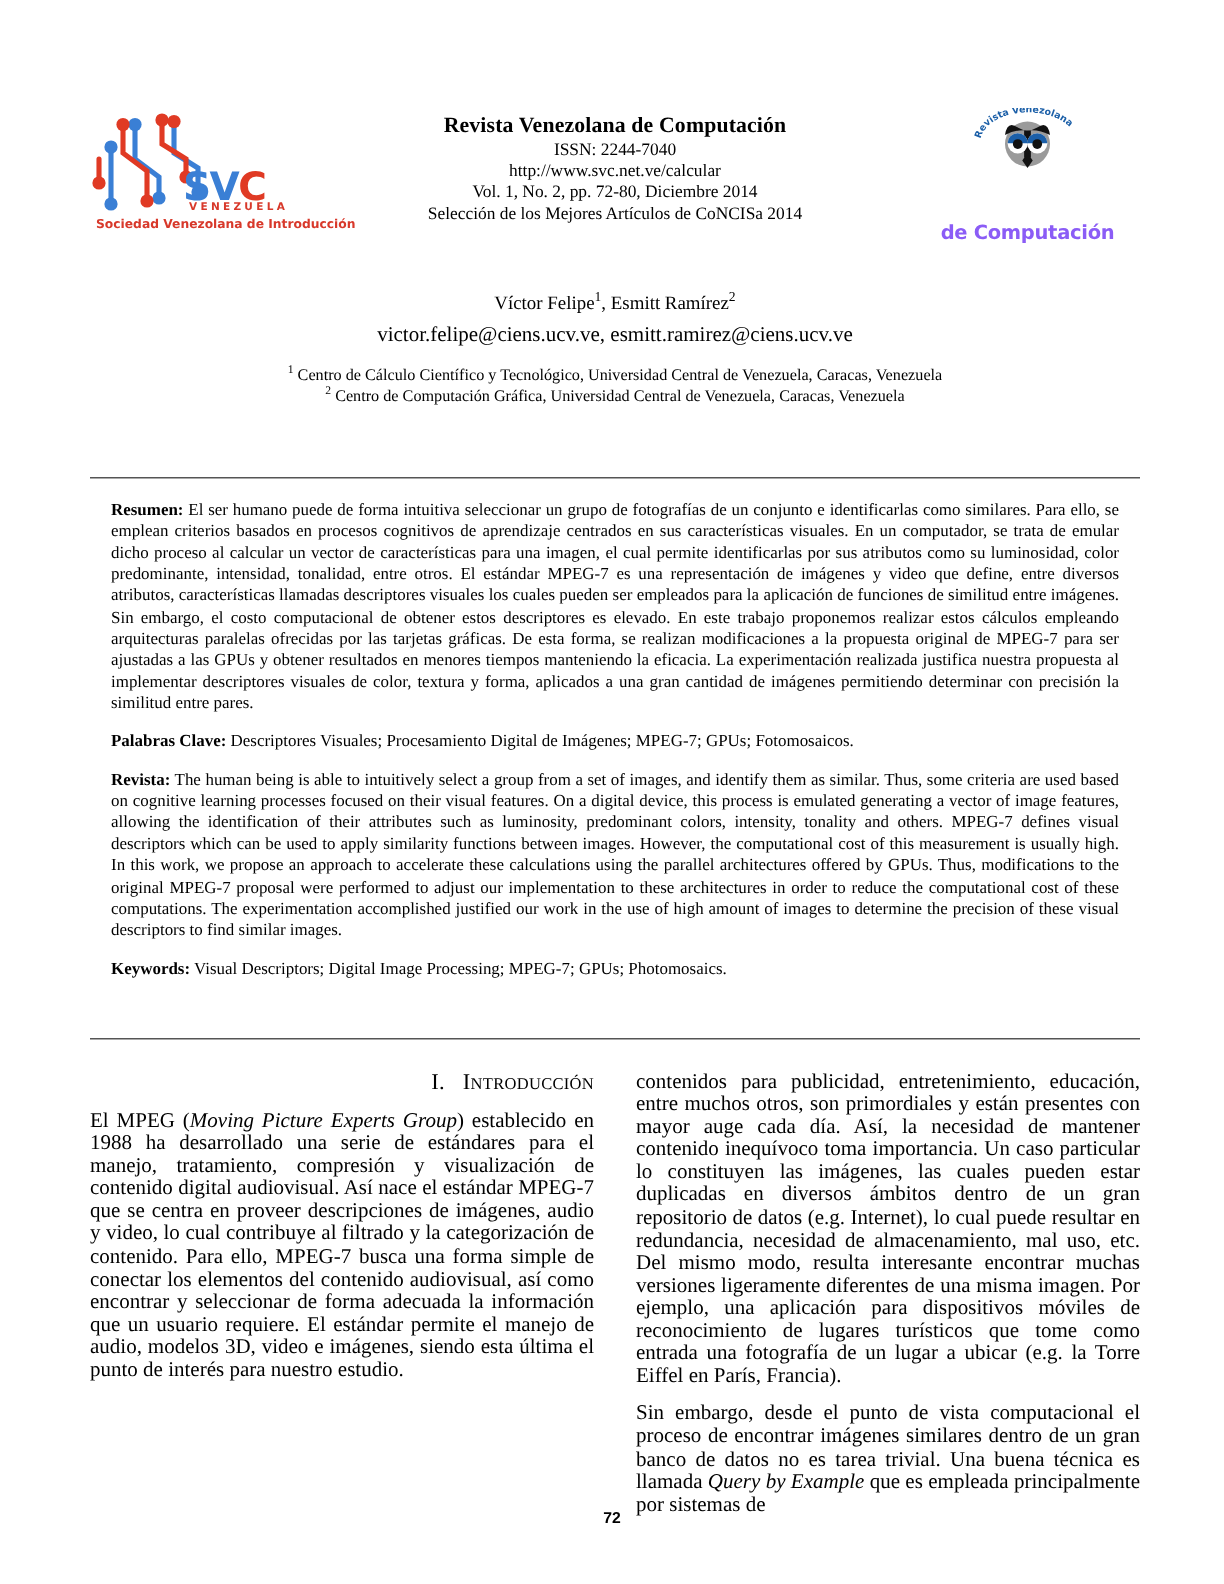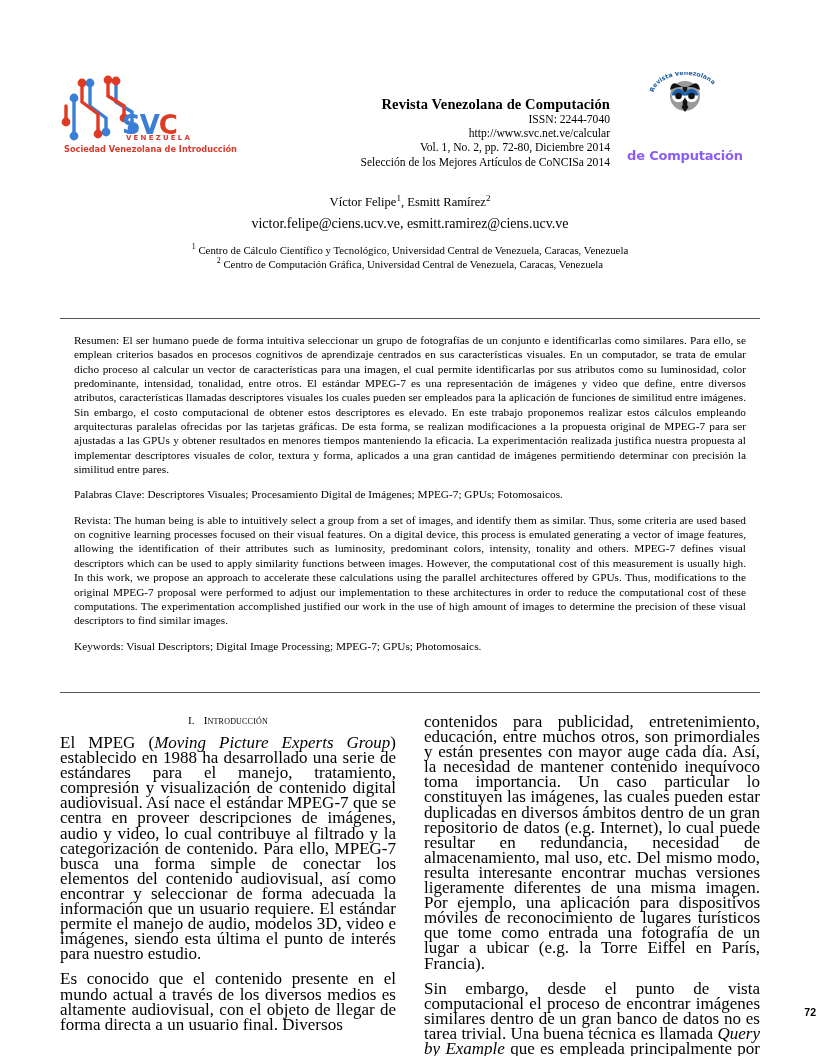--- a/index.html
+++ b/index.html
@@ -43,23 +43,22 @@
     flex: 0 0 150px;
   }
   .logo-right {
     width: 150px;
     height: 92px;
     position: relative;
     flex: 0 0 150px;
   }
   .journal-info {
     flex: 1 1 auto;
-    text-align: right;
+    text-align: center;
     padding-top: 4px;
-    margin-top: 20px;
   }
   .journal-title {
     font-weight: bold;
     font-size: 14.5px;
     line-height: 17px;
     letter-spacing: 0.1px;
   }
   .journal-line {
     font-size: 11.6px;
     line-height: 14.2px;
@@ -160,62 +159,62 @@
     width: 672px;
   }
   .abs-para {
     font-size: 11.3px;
     line-height: 14.35px;
     text-align: justify;
     margin: 0 0 0 0;
     text-indent: 0;
   }
   .abs-gap { height: 11px; }
-  .lead { font-weight: normal; }
+  .lead { font-weight: bold; }
 
   
   .body-cols {
     position: absolute;
     left: 60px;
     top: 714px;
     width: 700px;
     height: 270px;
     display: flex;
     flex-direction: row;
     justify-content: space-between;
   }
   .col {
     width: 336px;
     flex: 0 0 336px;
   }
   .section-head {
-    text-align: center;
-    font-size: 11px;
+    text-align: right;
+    font-size: 15px;
     font-variant: small-caps;
     margin: 0 0 9px 0;
     letter-spacing: 0.2px;
   }
   .section-head .numeral { font-variant: normal; }
   .body-para {
-    font-size: 17px;
+    font-size: 14px;
     line-height: 15.1px;
     text-align: justify;
     margin: 0 0 10px 0;
     hyphens: none;
   }
   .body-para:last-child { margin-bottom: 0; }
   i, em { font-style: italic; }
 
   
   .page-number {
     position: absolute;
     left: 0;
     top: 1006px;
     width: 816px;
-    text-align: right;
+    text-align: center;
     font-size: 10.5px;
     font-weight: bold;
     font-family: "Liberation Sans", sans-serif;
   }
 </style>
 </head>
 <body>
 
 <div class="page">
 
@@ -339,21 +338,20 @@
   </div>
 
   <div class="body-cols">
 
     <div class="col">
       <div class="section-head">
         <span class="numeral">I.</span>
         &nbsp;&nbsp;<span>Introducción</span>
       </div>
       <p class="body-para">El MPEG (<i>Moving Picture Experts Group</i>) establecido en 1988 ha desarrollado una serie de estándares para el manejo, tratamiento, compresión y visualización de contenido digital audiovisual. Así nace el estándar MPEG-7 que se centra en proveer descripciones de imágenes, audio y video, lo cual contribuye al filtrado y la categorización de contenido. Para ello, MPEG-7 busca una forma simple de conectar los elementos del contenido audiovisual, así como encontrar y seleccionar de forma adecuada la información que un usuario requiere. El estándar permite el manejo de audio, modelos 3D, video e imágenes, siendo esta última el punto de interés para nuestro estudio.</p>
-      <p class="body-para">Es conocido que el contenido presente en el mundo actual a través de los diversos medios es altamente audiovisual, con el objeto de llegar de forma directa a un usuario final. Diversos</p>
     </div>
 
     <div class="col">
       <p class="body-para">contenidos para publicidad, entretenimiento, educación, entre muchos otros, son primordiales y están presentes con mayor auge cada día. Así, la necesidad de mantener contenido inequívoco toma importancia. Un caso particular lo constituyen las imágenes, las cuales pueden estar duplicadas en diversos ámbitos dentro de un gran repositorio de datos (e.g. Internet), lo cual puede resultar en redundancia, necesidad de almacenamiento, mal uso, etc. Del mismo modo, resulta interesante encontrar muchas versiones ligeramente diferentes de una misma imagen. Por ejemplo, una aplicación para dispositivos móviles de reconocimiento de lugares turísticos que tome como entrada una fotografía de un lugar a ubicar (e.g. la Torre Eiffel en París, Francia).</p>
       <p class="body-para">Sin embargo, desde el punto de vista computacional el proceso de encontrar imágenes similares dentro de un gran banco de datos no es tarea trivial. Una buena técnica es llamada <i>Query by Example</i> que es empleada principalmente por sistemas de</p>
     </div>
   </div>
 
   <div class="page-number">72</div>
 

